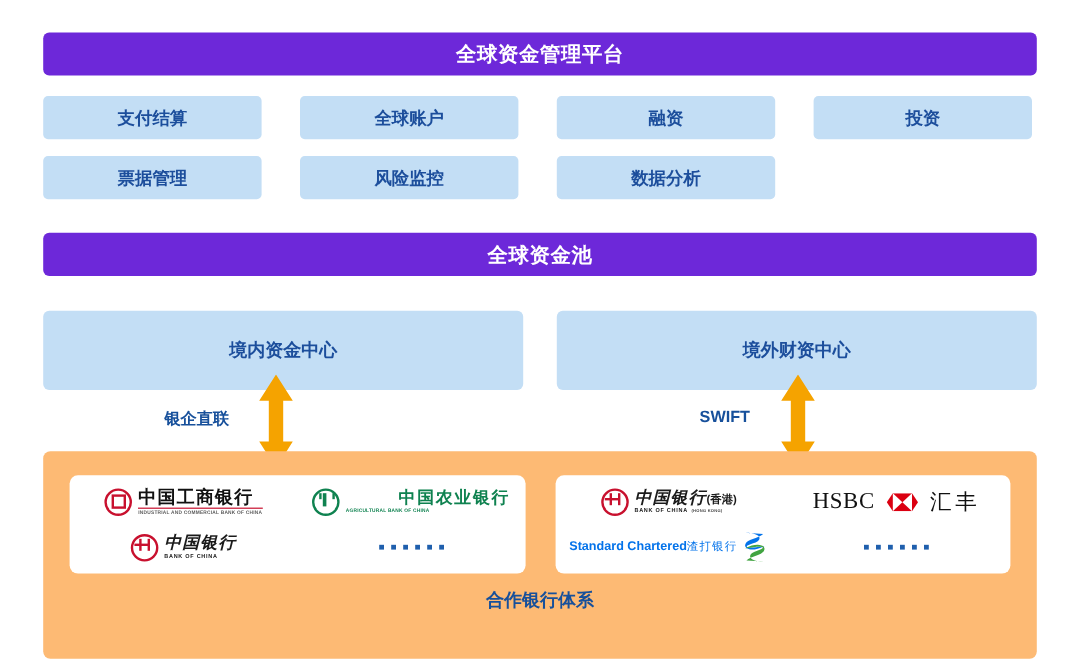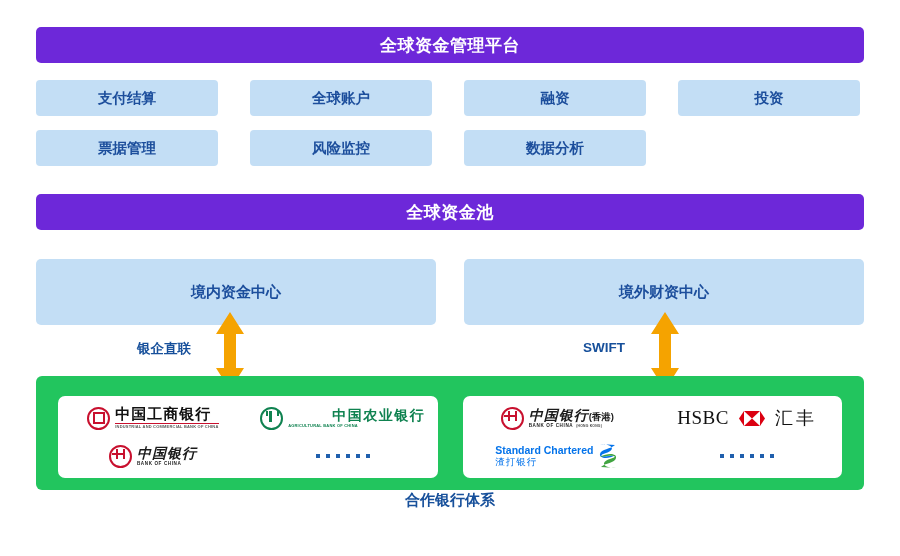--- a/index.html
+++ b/index.html
@@ -46,22 +46,22 @@
   #arrow-right{left:650px;}
   .conn-label{
     position:absolute;top:340px;color:#17509b;font-size:13.5px;font-weight:bold;
     white-space:nowrap;text-align:center;
   }
   #label-left{left:120px;width:88px;}
   #label-right{left:562px;width:84px;}
 
   
   .bank-system{
-    position:absolute;left:36px;top:376px;width:828px;height:114px;
-    background:#22c55e;border-radius:6px;
+    position:absolute;left:36px;top:376px;width:828px;height:173px;
+    background:#fdba74;border-radius:6px;
   }
   .bank-cards{
     position:absolute;left:22px;top:20px;width:784px;height:82px;
     display:flex;gap:25px;
   }
   .bank-card{
     width:380px;height:82px;background:#ffffff;border-radius:7px;
     display:flex;flex-wrap:wrap;align-content:center;
     padding:2px 0;box-sizing:border-box;
   }
@@ -118,21 +118,21 @@
 
   
   .hsbc{display:flex;align-items:center;gap:10px;}
   .hsbc-word{font-family:"Liberation Serif","DejaVu Serif",serif;font-size:19px;color:#111;letter-spacing:.5px;}
   .hex{position:relative;width:26px;height:15px;}
   .hex svg{display:block;}
   .hsbc-cn{font-size:18px;color:#111;font-weight:normal;letter-spacing:3px;
            font-family:"DejaVu Sans","Liberation Sans",sans-serif;}
   
   .sc{display:flex;align-items:center;gap:4px;}
-  .sc-txt{display:flex;flex-direction:column;line-height:1.08;align-items:flex-start;}
+  .sc-txt{display:flex;line-height:1.08;align-items:flex-end;}
   .sc-l1,.sc-l2{font-size:10.5px;font-weight:bold;color:#0473ea;}
   .sc-l3{font-size:9.5px;font-weight:normal;color:#0473ea;
          font-family:"DejaVu Sans","Liberation Sans",sans-serif;letter-spacing:1px;}
   .sc-mark{width:22px;height:30px;}
 
   
   .dots{display:flex;gap:6px;}
   .dots span{width:4px;height:4px;background:#1f5fad;display:block;}
 </style>
 </head>

